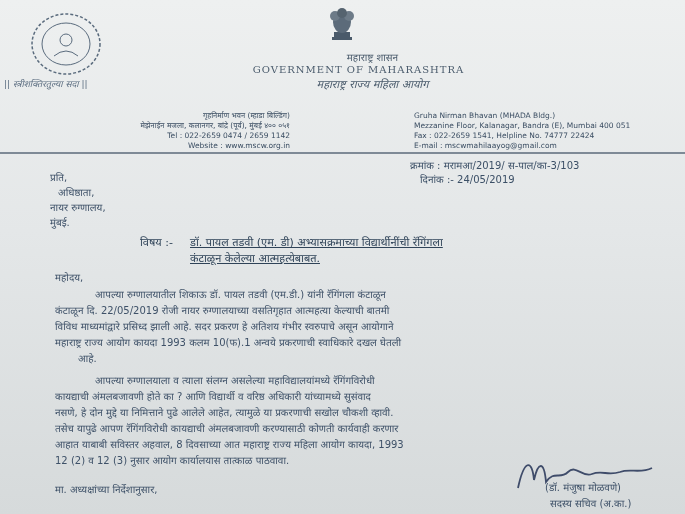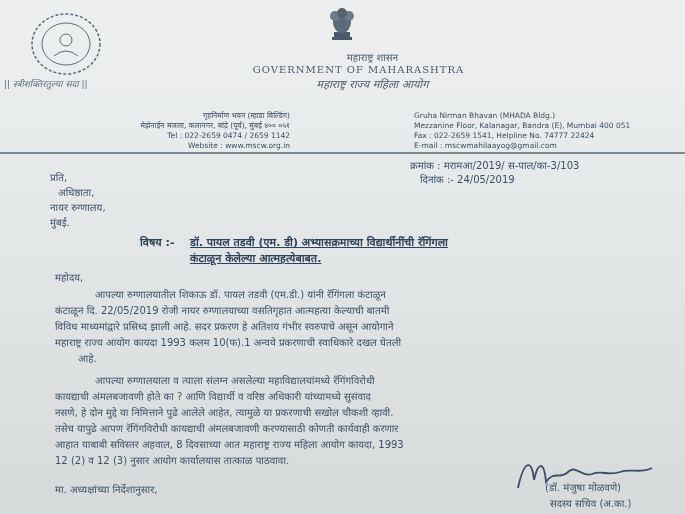--- a/index.html
+++ b/index.html
@@ -27,21 +27,21 @@
   .hdr-gov { position: absolute; left: 0; width: 685px; text-align: center; top: 64px; font-size: 10px; letter-spacing: 1px; color: #4a5b6c; font-family: "DejaVu Serif", serif; padding-left: 16px; }
   .hdr-title { position: absolute; left: 0; width: 685px; text-align: center; top: 88px; font-size: 14px; font-weight: bold; color: #30445a; font-family: "DejaVu Serif", serif; }
   .addr { position: absolute; font-size: 7.5px; line-height: 10px; color: #3a4d62; }
   .addr.left { left: 100px; top: 111px; text-align: right; width: 190px; }
   .addr.right { left: 414px; top: 111px; width: 270px; }
   .rule { position: absolute; left: 0; top: 152px; width: 685px; height: 2px; background: #7e8a96; }
   
   .ref { position: absolute; left: 410px; font-size: 10px; color: #3b4f66; }
   
   .txt { position: absolute; font-size: 10px; color: #3e5168; white-space: nowrap; }
-  .subj { font-weight: bold; font-size: 11px; color: #2f4358; text-decoration: underline; }
+  .subj { font-weight: normal; font-size: 11px; color: #2f4358; text-decoration: underline; }
   .sig-scrawl { position: absolute; left: 510px; top: 450px; width: 150px; height: 48px; }
   .sig-scrawl svg { width: 100%; height: 100%; }
 </style>
 </head>
 <body>
 
 <div class="page">
 
   <div class="seal">
     <svg viewBox="0 0 80 68">

